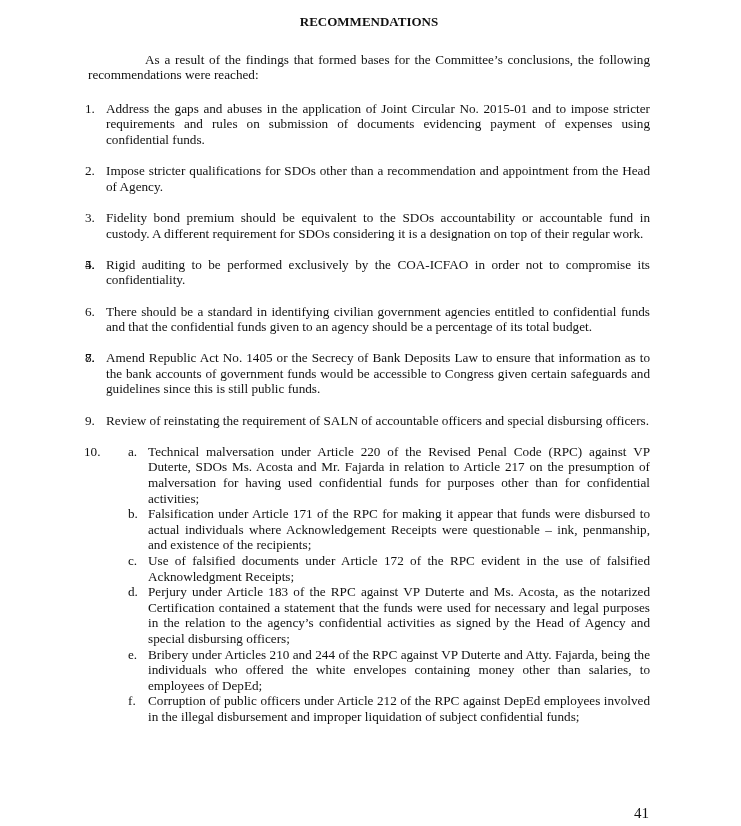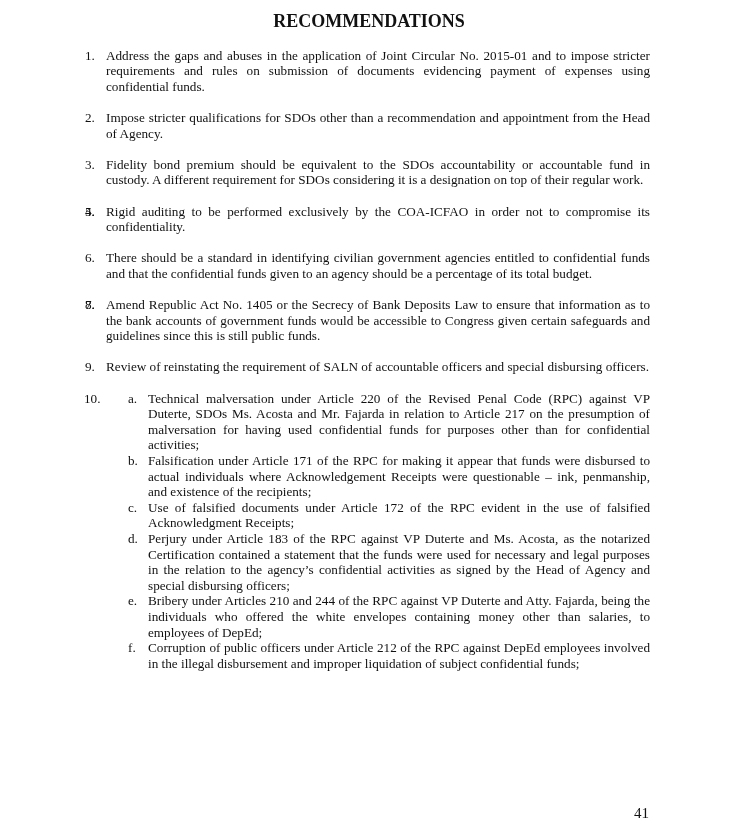--- a/index.html
+++ b/index.html
@@ -1,34 +1,35 @@
 <!DOCTYPE html>
 <html><head>
 <meta charset="utf-8">
 <style>
   html, body { margin: 0; padding: 0; background: #ffffff; }
   body { width: 741px; height: 826px; overflow: hidden; position: relative;
          font-family: "Liberation Serif", "DejaVu Serif", serif; color: #111; font-size: 13.2px; line-height: 15.6px; }
   .page { position: absolute; left: 88px; top: 0; width: 562px; }
-  .title { text-align: center; font-weight: bold; font-size: 18px; margin: 14px 0 0 0; padding-left: 0; }
+  .title { text-align: center; font-weight: bold; font-size: 13px; margin: 14px 0 0 0; padding-left: 0; }
   .intro { text-align: justify; margin-top: 22px; text-indent: 57px; }
   ol.main { list-style: none; padding: 0; margin: 18px 0 0 0; }
   ol.main > li { position: relative; padding-left: 18px; text-align: justify; margin-bottom: 15.6px; }
   ol.main > li .num { position: absolute; left: -3px; top: 0; }
   ol.main > li.ten .num { left: -4px; }
   ol.sub { list-style: none; padding: 0; margin: 15.6px 0 0 0; }
   ol.sub > li { position: relative; padding-left: 42px; text-align: justify; margin-left: 0; }
   ol.sub > li .let { position: absolute; left: 22px; top: 0; }
   .pagenum { position: absolute; right: 92px; top: 806px; font-size: 15px; }
 </style>
 </head>
 <body>
 
 <div class="page">
   <div class="title">RECOMMENDATIONS</div>
+  <p class="intro">As a result of the findings that formed bases for the Committee’s conclusions, the following recommendations were reached:</p>
 
   <ol class="main">
     <li><span class="num">1.</span><span>Address the gaps and abuses in the application of Joint Circular No. 2015-01 and to impose stricter requirements and rules on submission of documents evidencing payment of expenses using confidential funds.</span></li>
     <li><span class="num">2.</span><span>Impose stricter qualifications for SDOs other than a recommendation and appointment from the Head of Agency.</span></li>
     <li><span class="num">3.</span><span>Fidelity bond premium should be equivalent to the SDOs accountability or accountable fund in custody. A different requirement for SDOs considering it is a designation on top of their regular work.</span></li>
     <li><span class="num">4.</span></li>
     <li><span class="num">5.</span><span>Rigid auditing to be performed exclusively by the COA-ICFAO in order not to compromise its confidentiality.</span></li>
     <li><span class="num">6.</span><span>There should be a standard in identifying civilian government agencies entitled to confidential funds and that the confidential funds given to an agency should be a percentage of its total budget.</span></li>
     <li><span class="num">7.</span></li>
     <li><span class="num">8.</span><span>Amend Republic Act No. 1405 or the Secrecy of Bank Deposits Law to ensure that information as to the bank accounts of government funds would be accessible to Congress given certain safeguards and guidelines since this is still public funds.</span></li>

